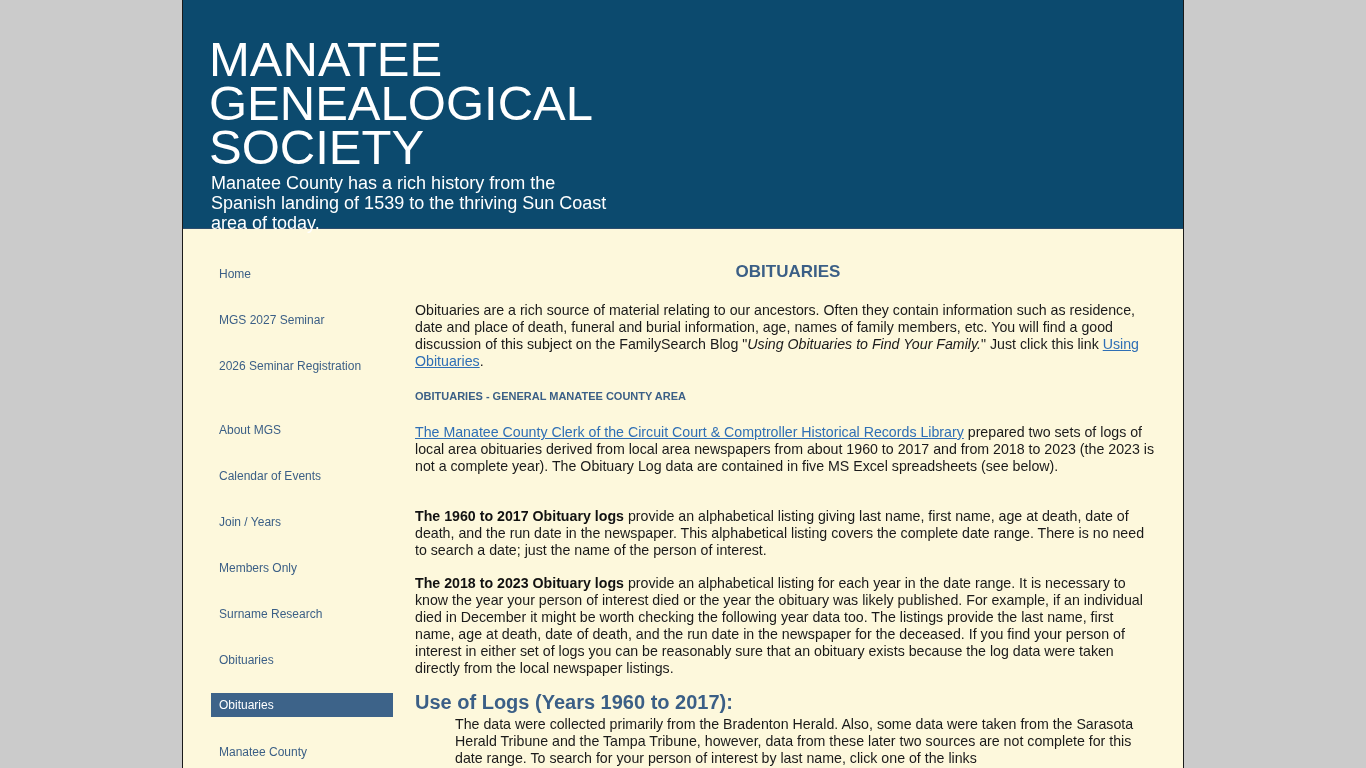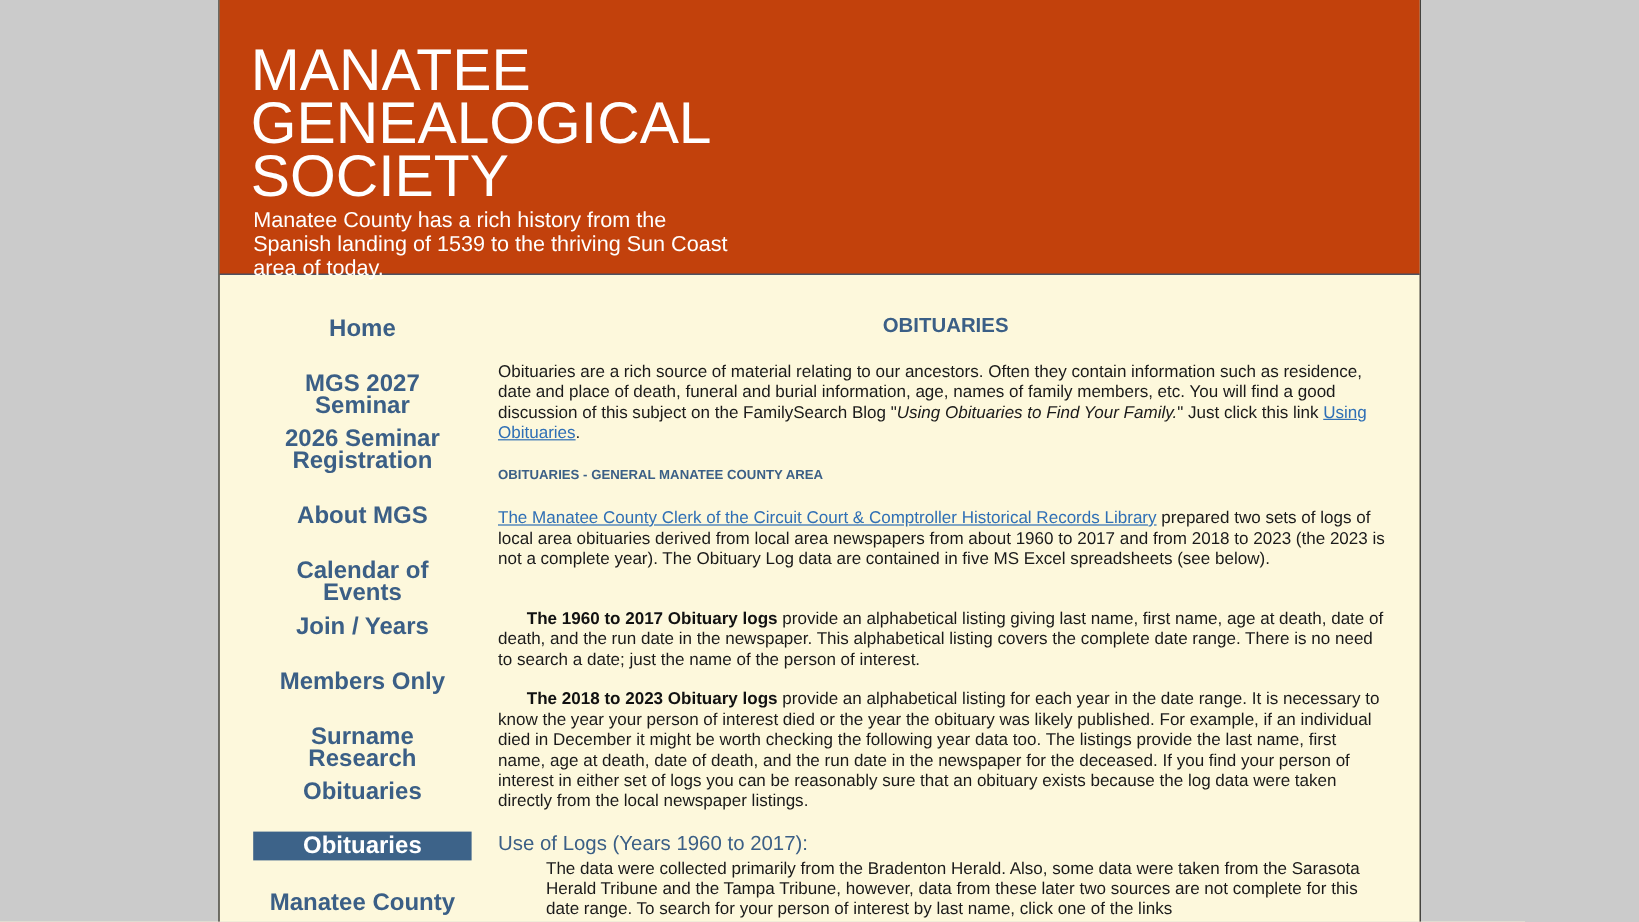--- a/index.html
+++ b/index.html
@@ -8,57 +8,57 @@
     background:#cbcbcb;
     font-family: "Liberation Sans", sans-serif;
   }
   .page {
     position:absolute; left:182px; top:0; width:1000px; height:768px;
     border-left:1px solid #1a1a1a; border-right:1px solid #1a1a1a;
     background:#fdf8dc;
   }
   .header {
     position:absolute; left:0; top:0; width:1000px; height:228px;
-    background:#c2410c;
+    background:#0c4a6e;
     border-bottom:1px solid #2e4e6e;
   }
   .site-title {
     position:absolute; left:26px; top:37px;
     color:#ffffff; font-size:49px; line-height:44px; font-weight:normal;
     letter-spacing:0px;
   }
   .site-title div { white-space:nowrap; }
   .tagline {
     position:absolute; left:28px; top:173px; width:400px;
     color:#ffffff; font-size:18px; line-height:20px;
   }
   .sidebar { position:absolute; left:28px; top:229px; width:182px; }
   .nav-item {
     display:block; position:absolute; left:0; width:182px;
-    color:#3b5f86; font-weight:bold; font-size:20px; line-height:18px;
-    text-decoration:none; padding:3px 8px; box-sizing:border-box;text-align:center;
+    color:#3b5f86; font-weight:normal; font-size:12px; line-height:18px;
+    text-decoration:none; padding:3px 8px; box-sizing:border-box;
   }
   .nav-item.active { background:#3d6389; color:#ffffff; }
   .content {
     position:absolute; left:232px; top:229px; width:740px;
     color:#1a1a1a; font-size:14.2px; line-height:17px;
   }
   .content p { margin:0; position:absolute; left:0; width:740px; }
   .h-main {
     position:absolute; left:0; top:34px; width:746px; text-align:center;
     color:#3b5f86; font-weight:bold; font-size:17px;
   }
   .h-sub {
     position:absolute; left:0; top:159px; color:#3b5f86; font-weight:bold; font-size:11px;
   }
   .h-use {
-    position:absolute; left:0; top:465px; color:#3b5f86; font-weight:normal; font-size:17px;
+    position:absolute; left:0; top:465px; color:#3b5f86; font-weight:bold; font-size:20px;
   }
   a.link { color:#2f6fb5; text-decoration:underline; }
-  b { font-weight:bold; color:#111;margin-left:24px; }
+  b { font-weight:bold; color:#111; }
   i { font-style:italic; }
   .indent { left:40px !important; width:700px !important; }
 </style>
 </head>
 <body>
 
 <div class="page">
   <div class="header">
     <div class="site-title">
       <div>MANATEE</div>

